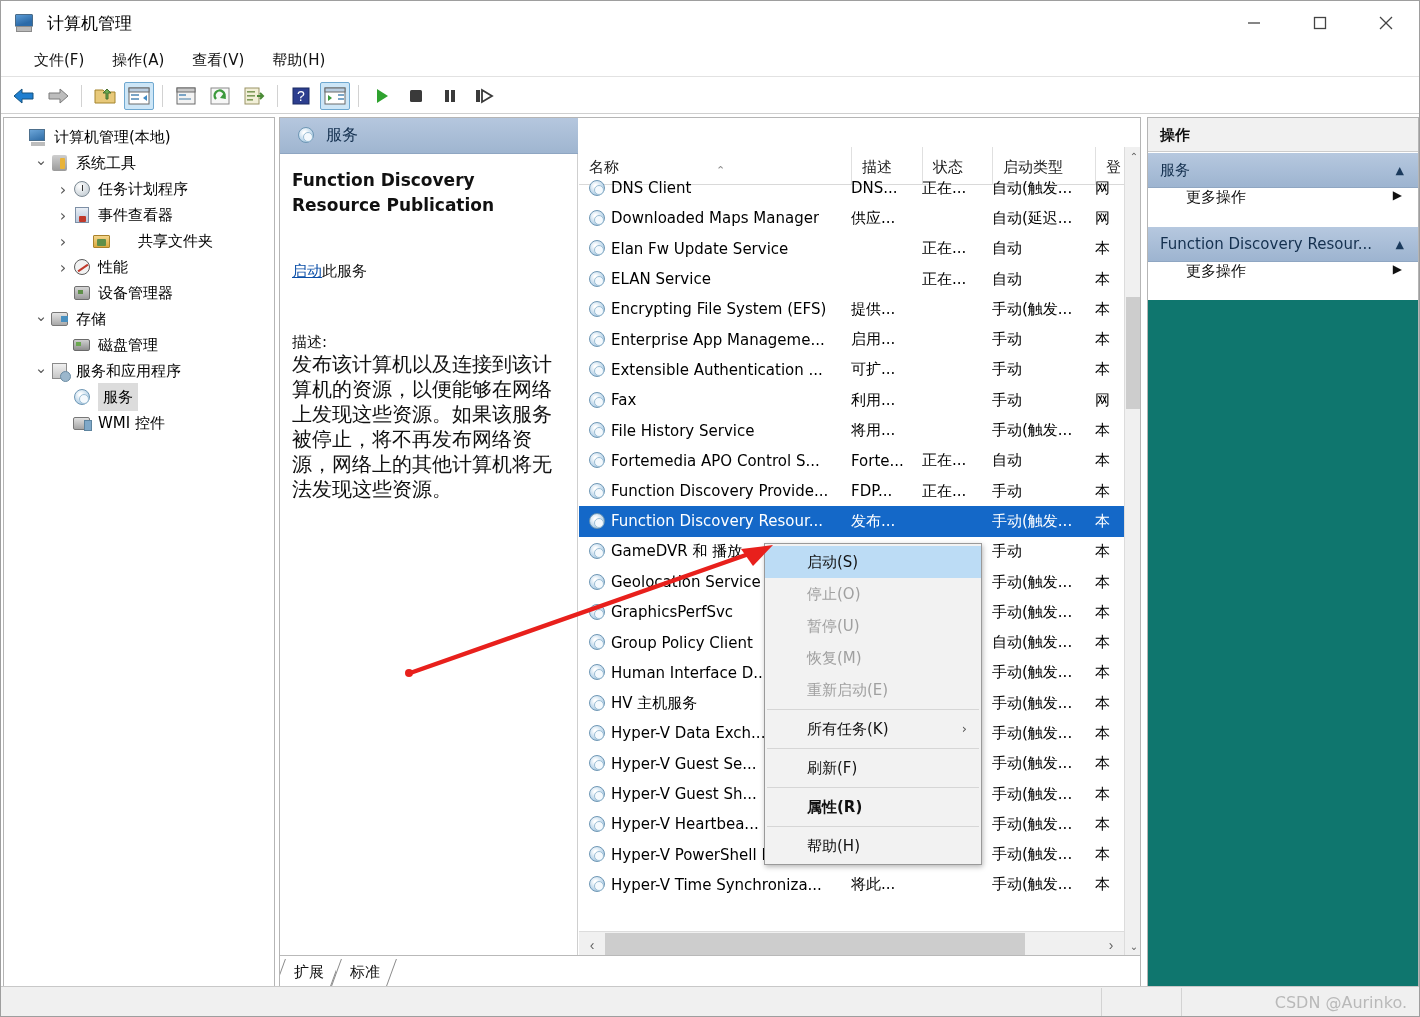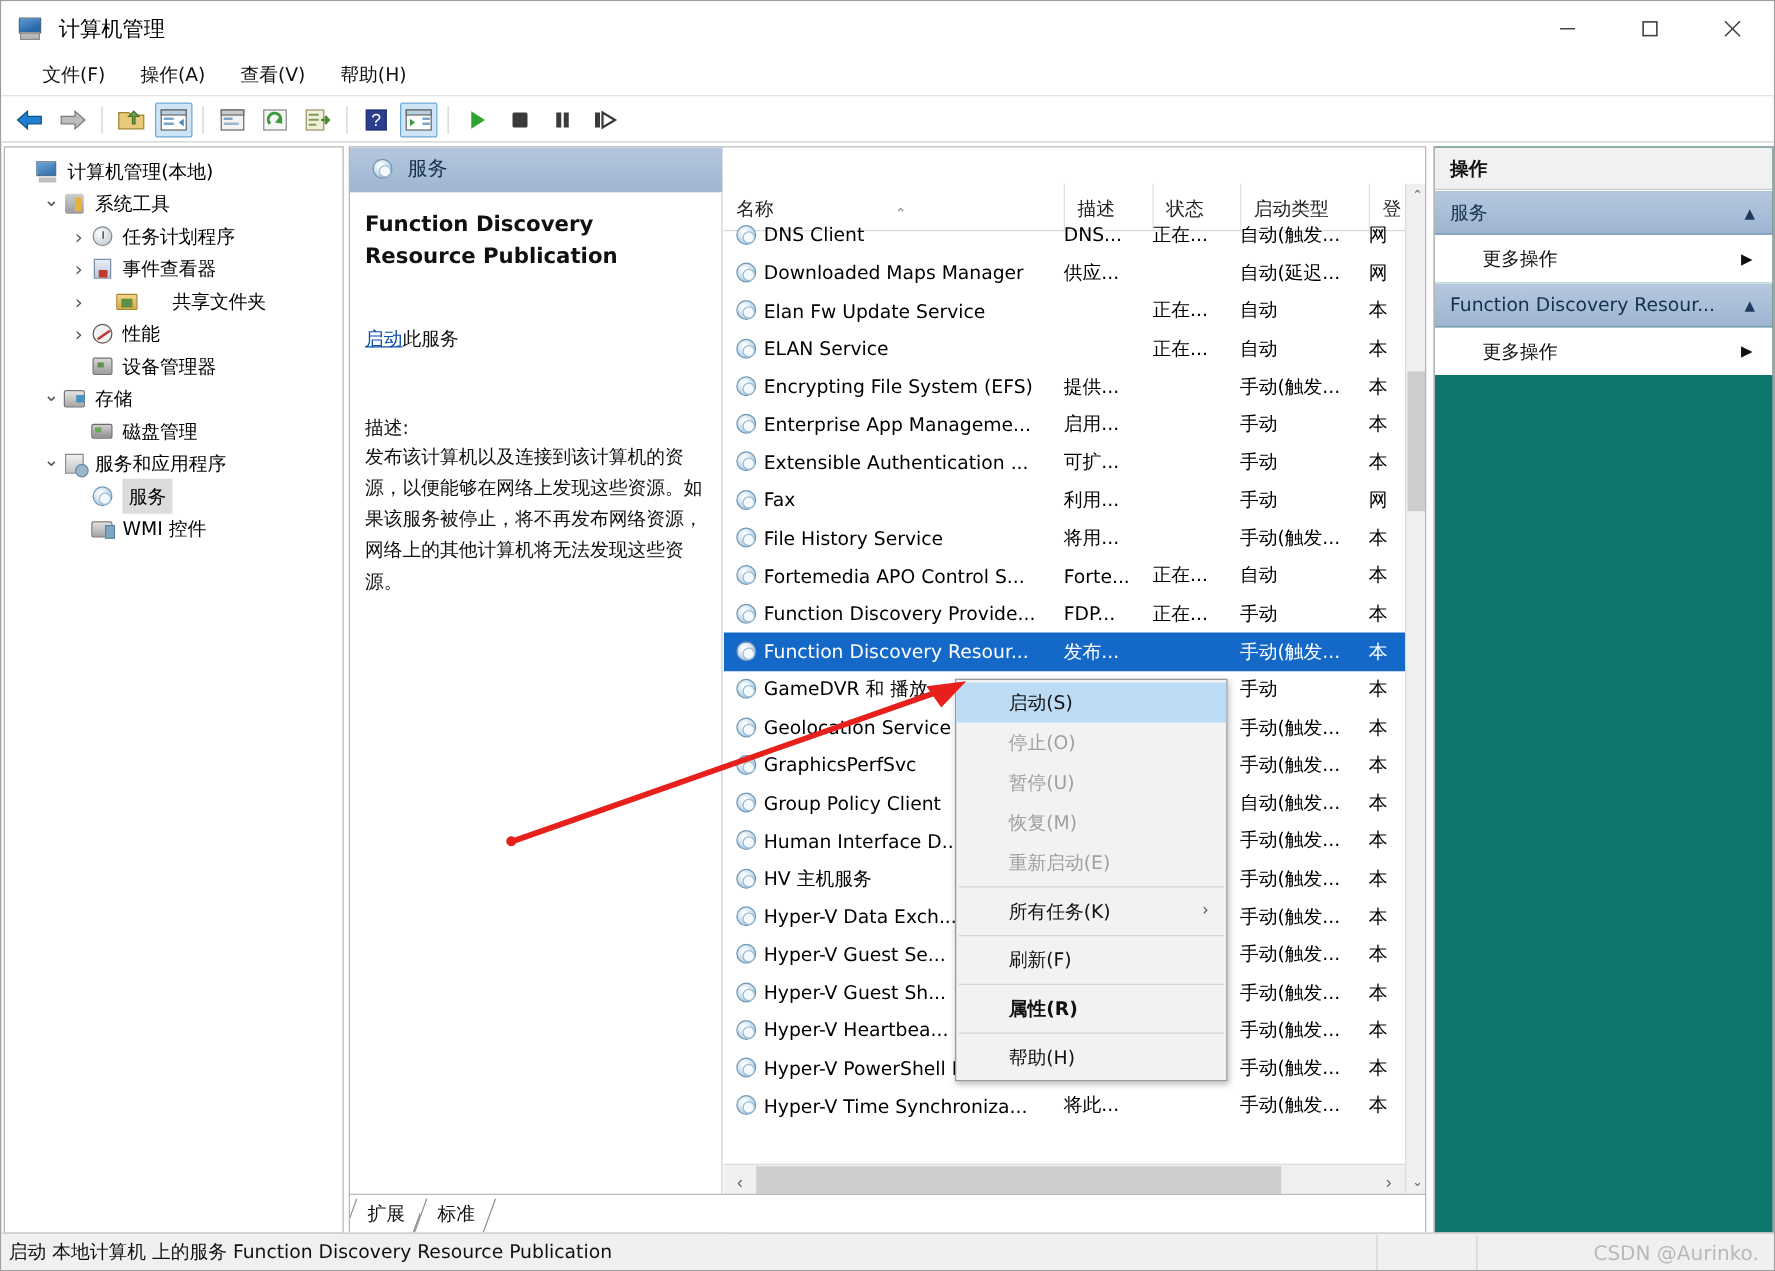--- a/index.html
+++ b/index.html
@@ -155,22 +155,22 @@
   }
   .detail-title {
     font-size:17px; font-weight:bold; color:#111; line-height:25px;
     font-family:"DejaVu Sans","Liberation Sans",sans-serif;
   }
   .detail-action { margin-top:44px; font-size:15px; color:#111;
     font-family:"DejaVu Sans","Liberation Sans",sans-serif; }
   .detail-action a { color:#0b4fa8; text-decoration:underline; cursor:pointer; }
   .detail-desc-label { margin-top:52px; font-size:15px; color:#111;
     font-family:"DejaVu Sans","Liberation Sans",sans-serif; }
-  .detail-desc { font-size:15px; color:#111; line-height:25px; margin-top:1px;
-    font-family:Liberation Sans, sans-serif; }
+  .detail-desc { font-size:20px; color:#111; line-height:25px; margin-top:1px;
+    font-family:Liberation Mono, monospace; }
 
   
   .list-wrap { position:absolute; left:299px; top:0; width:563px; height:870px; background:#fff;text-decoration:underline; }
   .list-head {
     position:absolute; left:0; top:29px; width:545px; height:38px;
     background:#ffffff; border-bottom:1px solid #d9d9d9;
   }
   .lh-cell {
     position:absolute; top:0; height:38px; line-height:40px; font-size:15px; color:#222;
     font-family:"DejaVu Sans","Liberation Sans",sans-serif;
@@ -235,21 +235,21 @@
     background:#f1f1f1; border-bottom:1px solid #cccccc;
     font-family:"DejaVu Sans","Liberation Sans",sans-serif;
   }
   .act-group {
     height:36px; display:flex; align-items:center; justify-content:space-between;
     background: linear-gradient(#b6c8df,#9db4d0); padding: 0 14px 0 12px;
     border-top:1px solid #fff; border-bottom:1px solid #8fa6c2;
     font-size:15px; color:#14304f; font-family:"DejaVu Sans","Liberation Sans",sans-serif;
   }
   .act-item {
-    height:38px; display:flex; align-items:center; justify-content:space-between;
+    height:38px; display:flex; justify-content:space-between;
     padding: 0 16px 0 38px; font-size:15px; color:#111;
     font-family:"DejaVu Sans","Liberation Sans",sans-serif; background:#fff;
   }
   .caret-up { font-size:11px; color:#1b3a5c; }
   .caret-right { font-size:12px; color:#111; }
 
   
   .statusbar {
     position:absolute; left:0; bottom:0; width:1418px; height:30px;
     background:#f0f0f0; border-top:1px solid #c8c8c8;
@@ -881,19 +881,18 @@
       <div class="ctx-item"><span>帮助(H)</span></div>
     </div>
 
   <svg class="annot">
     <circle cx="408" cy="672" r="4" fill="#e8201c"></circle>
     <line x1="412" y1="671" x2="762" y2="548" stroke="#e8201c" stroke-width="4.5" stroke-linecap="round"></line>
     <path d="M772 544 L740 548 L752 565 Z" fill="#e8201c"></path>
   </svg>
 
   <div class="statusbar">
-    <div class="status-text">启动 本地计算机 上的服务 Function Discovery Resource Publication</div>
     <div class="sb-cell" style="left:1100px;width:80px"></div>
     <div class="sb-cell" style="left:1180px;width:80px"></div>
     <div class="watermark">CSDN @Aurinko.</div>
   </div>
 
 </div>
 
 </body></html>

